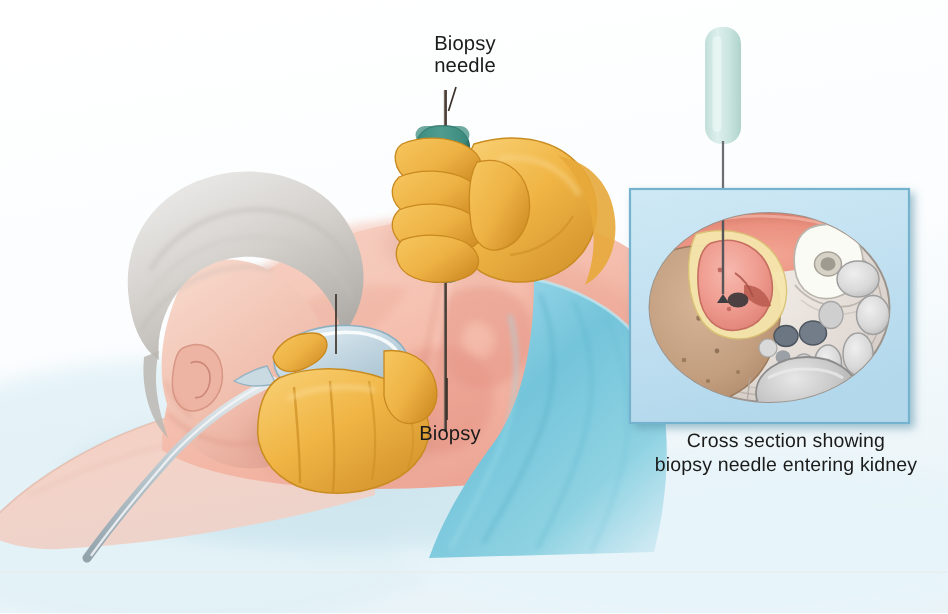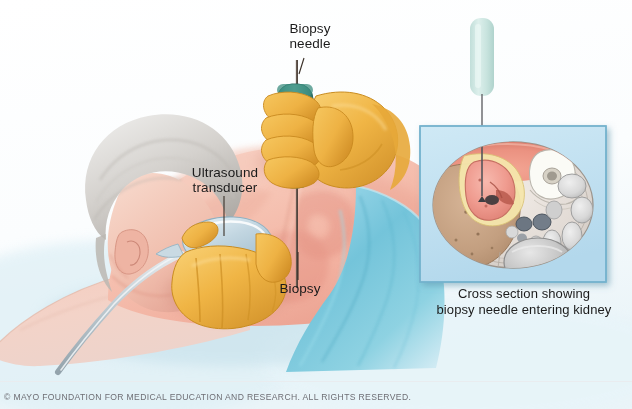--- a/index.html
+++ b/index.html
@@ -430,22 +430,19 @@
       </g>
       <rect x="420" y="126" width="186" height="156" fill="none" stroke="#74b2cd" stroke-width="1.4"></rect>
     </g>
 
     <line x1="0" y1="381.5" x2="632" y2="381.5" stroke="#e9ecef" stroke-width="1"></line>
   </svg>
 
   <div class="label" id="label-biopsy-needle">Biopsy
 needle</div>
 
-  <div class="label" id="label-ultrasound">Ultrasound
-transducer</div>
 
   <div class="label" id="label-kidney">Biopsy</div>
 
   <div class="label" id="label-inset-caption">Cross section showing
 biopsy needle entering kidney</div>
 
-  <div id="copyright">© MAYO FOUNDATION FOR MEDICAL EDUCATION AND RESEARCH. ALL RIGHTS RESERVED.</div>
 </div>
 
 </body></html>

